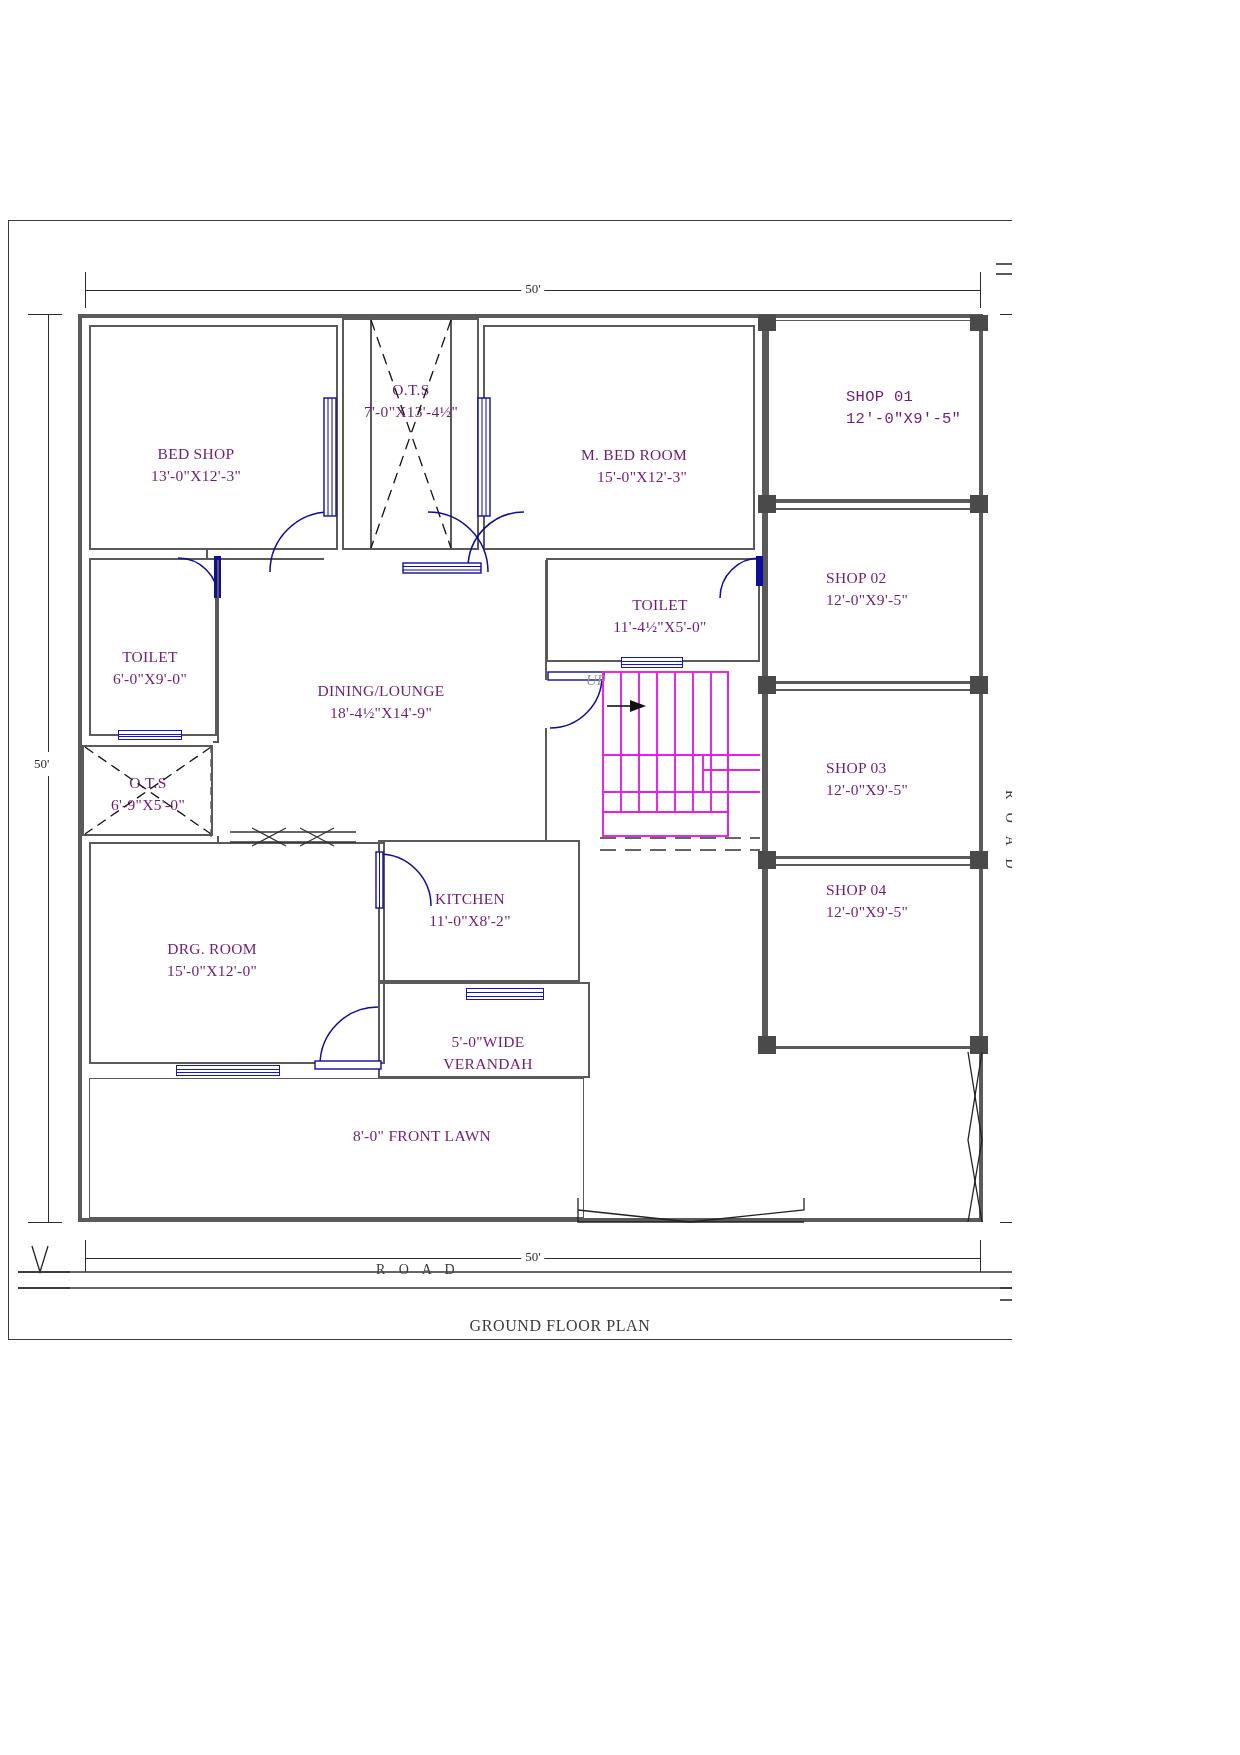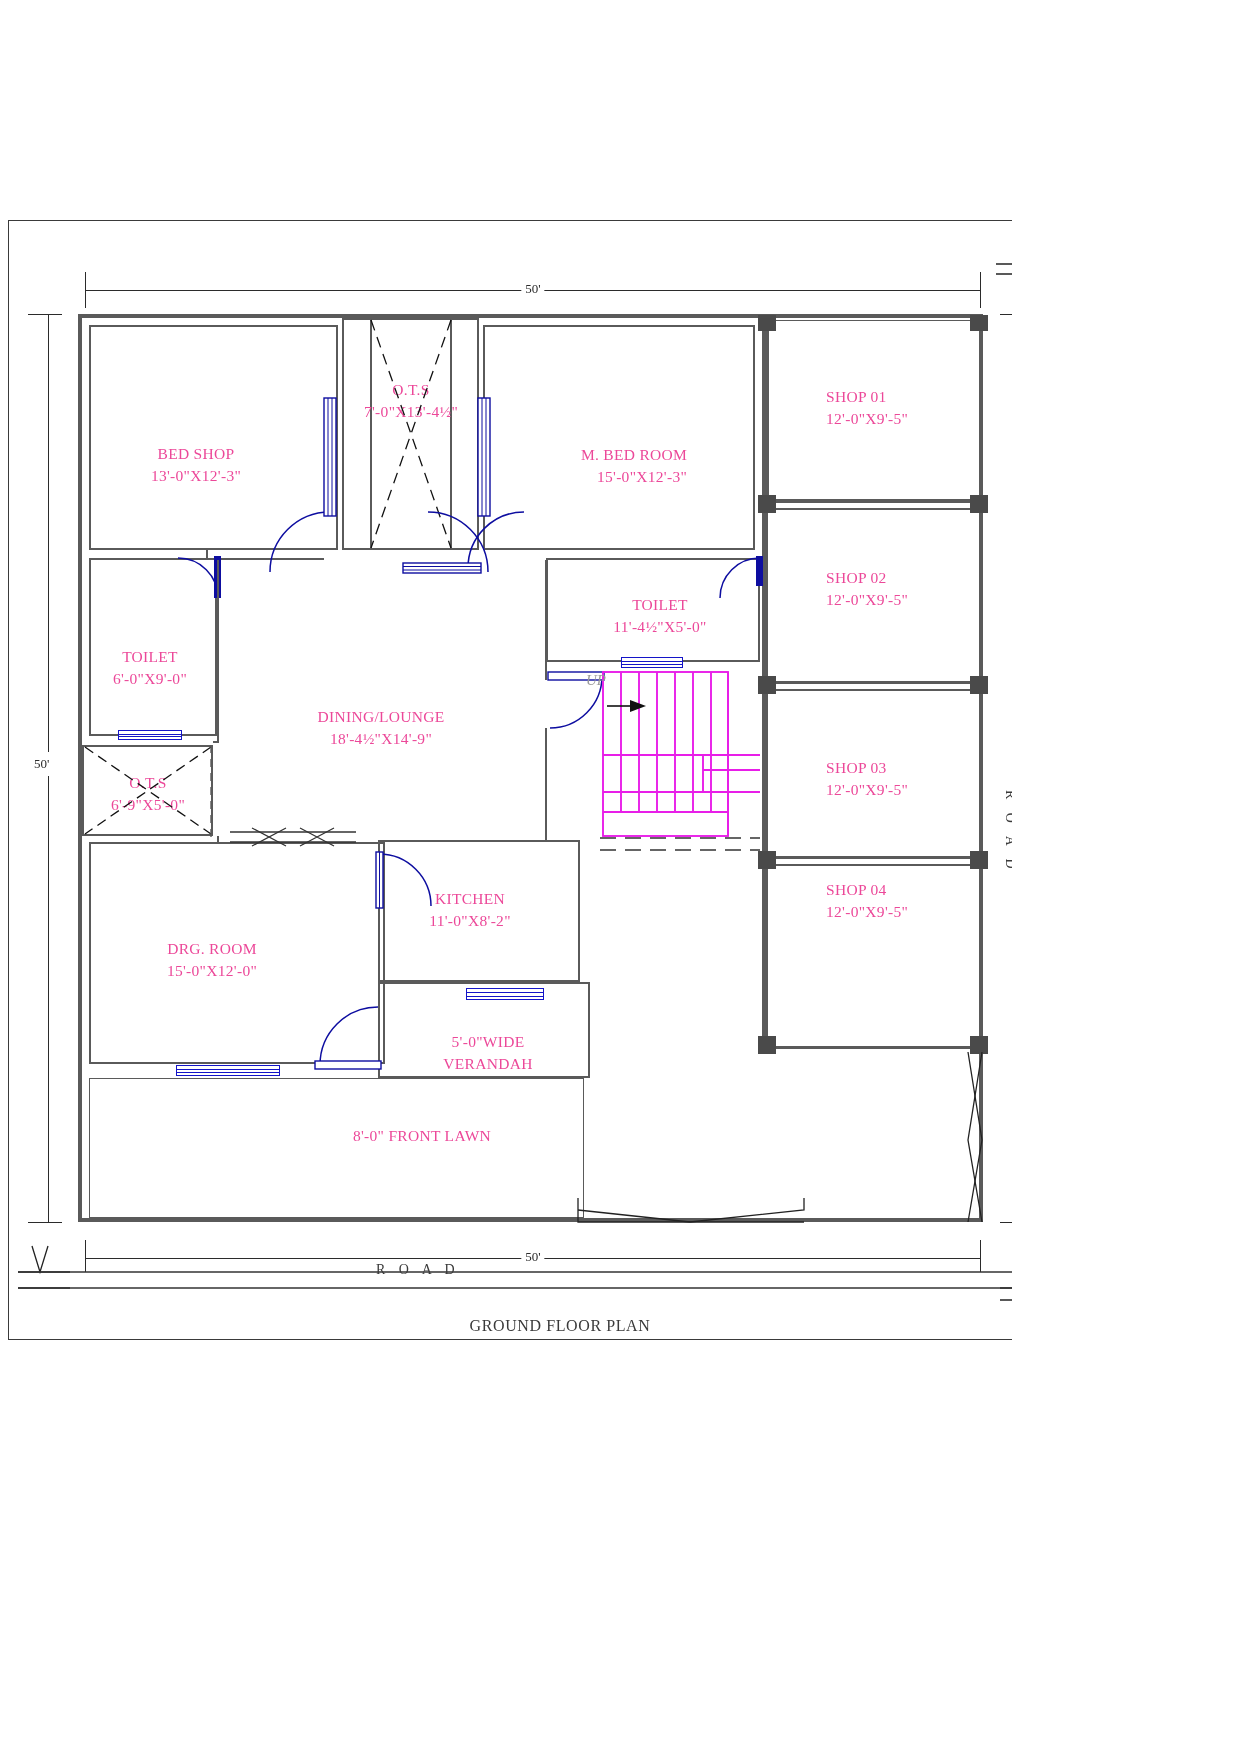--- a/index.html
+++ b/index.html
@@ -10,21 +10,21 @@
   .sheet-border{position:absolute;left:8px;top:220px;width:1222px;height:1120px;border:1.2px solid #3a3a3a;box-sizing:border-box;}
 
   
   .wall{position:absolute;background:#5a5a5a;}
   .wallline{position:absolute;border:1.3px solid #5a5a5a;box-sizing:border-box;background:transparent;}
   .col{position:absolute;background:#4a4a4a;}
   .win{position:absolute;border:1.4px solid #1414c8;box-sizing:border-box;background:#fff;}
   .win:before,.win:after{content:"";position:absolute;left:0;right:0;height:1.2px;background:#1414c8;}
   .win:before{top:33%;}.win:after{top:66%;}
 
-  .lbl{position:absolute;color:#ec4899;font-family:"Liberation Serif",serif;font-size:15.5px;letter-spacing:.3px;white-space:nowrap;line-height:1.45;}
+  .lbl{position:absolute;color:#701a75;font-family:"Liberation Serif",serif;font-size:15.5px;letter-spacing:.3px;white-space:nowrap;line-height:1.45;}
   .lbl.c{transform:translateX(-50%);text-align:center;}
   .lbl b{font-weight:normal;display:block;}
 
   .dimline{position:absolute;background:#2b2b2b;height:1px;}
   .dimvert{position:absolute;background:#2b2b2b;width:1px;}
   .dimtxt{position:absolute;color:#2b2b2b;font-size:13px;background:#fff;padding:0 4px;transform:translateX(-50%);font-family:"Liberation Serif",serif;}
   .dimtxtv{position:absolute;color:#2b2b2b;font-size:13px;background:#fff;padding:4px 0;font-family:"Liberation Serif",serif;}
 
   .roadtxt{position:absolute;color:#3a3a3a;font-size:14px;letter-spacing:5px;font-family:"Liberation Serif",serif;}
   .roadv{position:absolute;color:#3a3a3a;font-size:14px;letter-spacing:5px;writing-mode:vertical-rl;font-family:"Liberation Serif",serif;}
@@ -95,21 +95,21 @@
   <div class="wall" style="left:206px;top:550px;width:2px;height:10px;"></div>
   <div class="wall" style="left:206px;top:558px;width:118px;height:2px;"></div>
 
   <div class="wallline" style="left:546px;top:558px;width:214px;height:104px;border-width:2px;"></div>
   <div class="lbl c" style="left:660px;top:594px;">
     <b>TOILET</b>
     <b>11'-4½"X5'-0"</b>
   </div>
   <div class="win" style="left:621px;top:657px;width:62px;height:11px;"></div>
 
-  <div class="lbl c" style="left:381px;top:706px;">
+  <div class="lbl c" style="left:381px;top:680px;">
     <b>DINING/LOUNGE</b>
     <b>18'-4½"X14'-9"</b>
   </div>
 
   <div class="wallline" style="left:82px;top:745px;width:131px;height:91px;border-width:2px;"></div>
   <div class="lbl c" style="left:148px;top:772px;">
     <b>O.T.S</b>
     <b>6'-9"X5'-0"</b>
   </div>
 
@@ -134,21 +134,21 @@
   </div>
 
   <div class="wallline" style="left:89px;top:1078px;width:495px;height:140px;border-width:1.3px;"></div>
   <div class="lbl c" style="left:422px;top:1125px;">
     <b>8'-0" FRONT LAWN</b>
   </div>
 
   <div class="wall" style="left:762px;top:318px;width:6px;height:734px;"></div>
 
   <div class="wallline" style="left:768px;top:320px;width:212px;height:180px;border-width:1.4px;"></div>
-  <div class="lbl" style="left:826px;top:386px;">
+  <div class="lbl" style="left:846px;top:386px;font-family:Liberation Mono, monospace;">
     <b>SHOP 01</b>
     <b>12'-0"X9'-5"</b>
   </div>
 
   <div class="wall" style="left:768px;top:500px;width:212px;height:3px;"></div>
   <div class="wall" style="left:768px;top:508px;width:212px;height:2px;"></div>
   <div class="lbl" style="left:826px;top:567px;">
     <b>SHOP 02</b>
     <b>12'-0"X9'-5"</b>
   </div>

